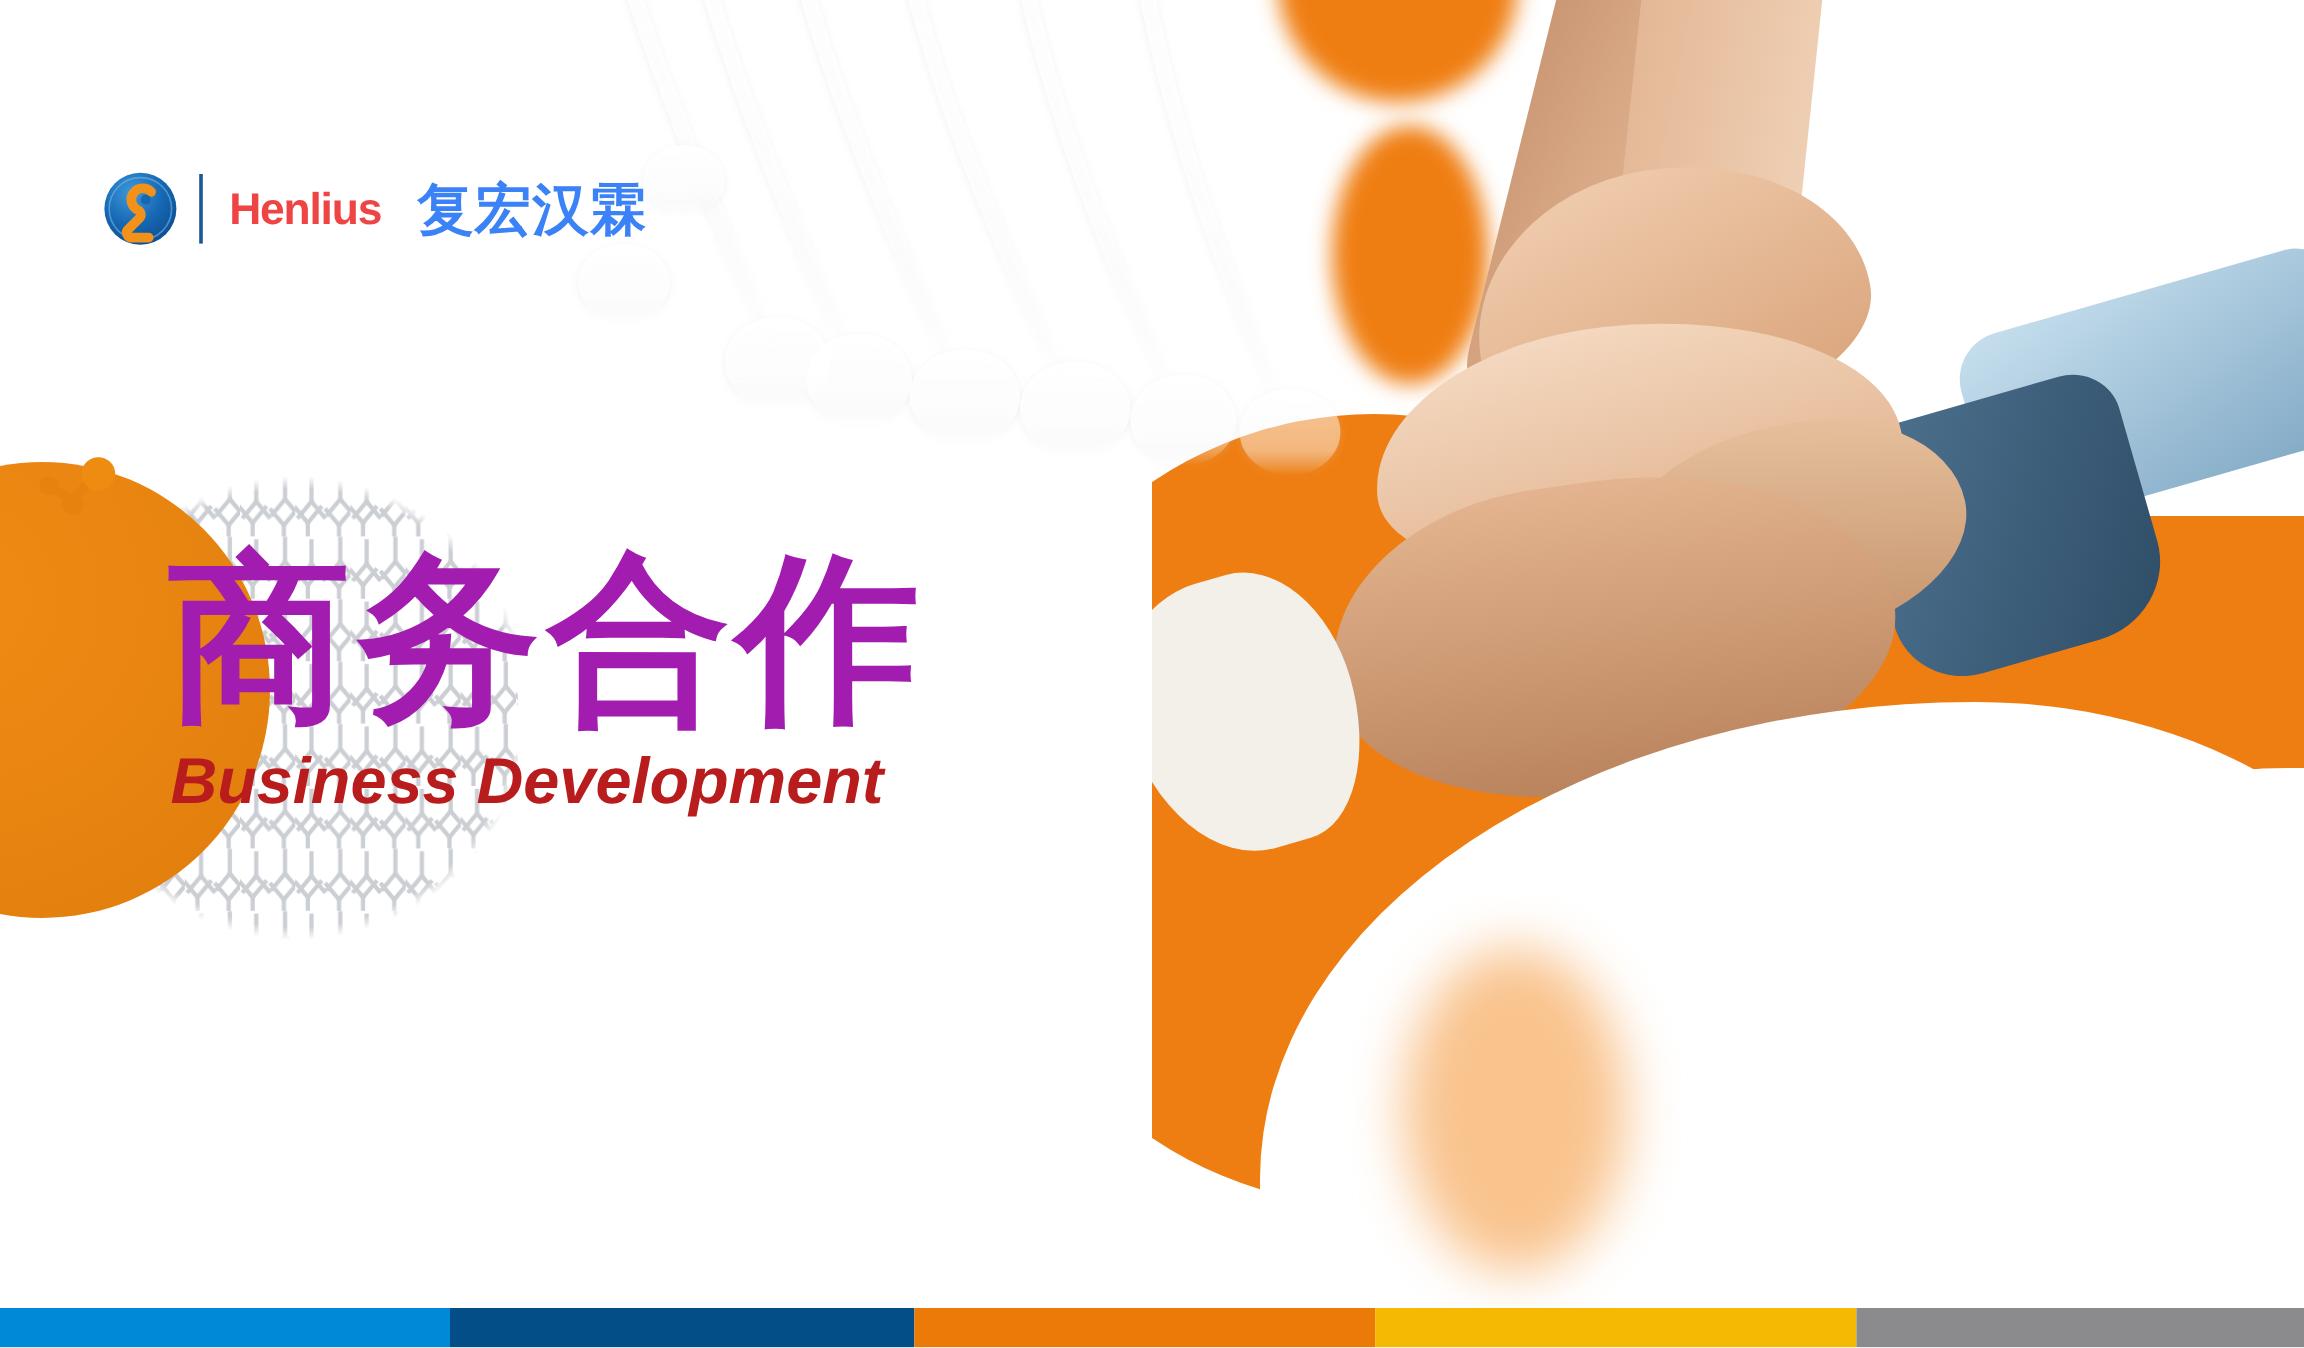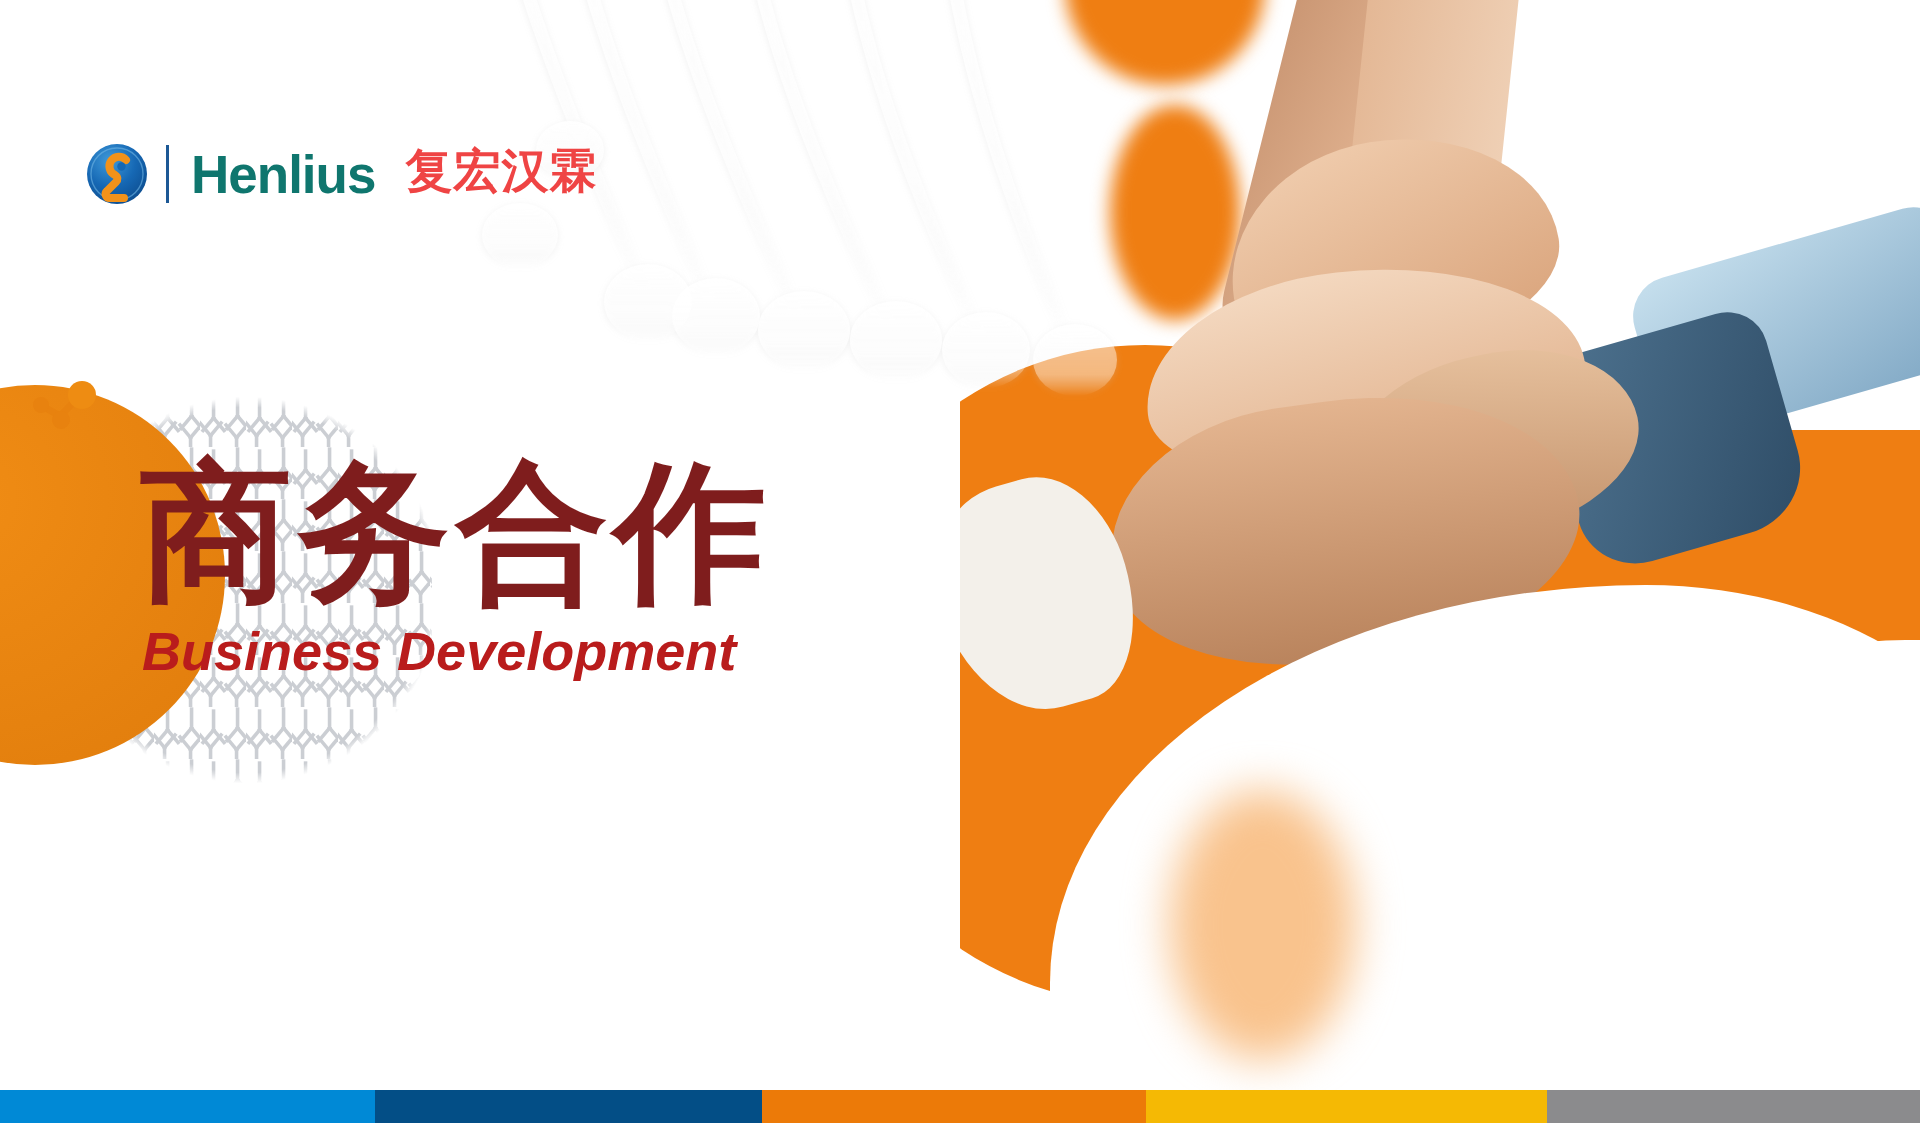--- a/index.html
+++ b/index.html
@@ -61,27 +61,27 @@
   #molecule{position:absolute;left:30px;top:380px;width:80px;height:62px;}
 
   #y-pattern{position:absolute;left:62px;top:395px;width:370px;height:390px;
     -webkit-mask-image:radial-gradient(circle at 50% 50%, #000 68%, transparent 72%);
     mask-image:radial-gradient(circle at 50% 50%, #000 68%, transparent 72%);opacity:.95;}
 
   
   #logo{position:absolute;left:86px;top:136px;display:flex;align-items:center;height:76px;}
   #logo-mark{width:62px;height:62px;flex:0 0 62px;}
   #logo-divider{width:3px;height:58px;background:#1c5895;margin:0 22px 0 18px;}
-  #logo-word{font-size:53px;font-weight:bold;color:#0f766e;letter-spacing:-1px;line-height:1;}
-  #logo-cn{font-size:47px;font-weight:bold;color:#ef4444;margin-left:30px;line-height:1;
-    font-family:Liberation Mono, monospace;letter-spacing:1px;}
+  #logo-word{font-size:37px;font-weight:bold;color:#ef4444;letter-spacing:-1px;line-height:1;}
+  #logo-cn{font-size:47px;font-weight:bold;color:#3b82f6;margin-left:30px;line-height:1;
+    font-family:Liberation Sans, sans-serif;letter-spacing:1px;}
 
   
   #title-block{position:absolute;left:140px;top:455px;}
-  #slide-title{font-size:152px;font-weight:bold;color:#7f1d1d;line-height:1.02;letter-spacing:6px;
+  #slide-title{font-size:152px;font-weight:bold;color:#a21caf;line-height:1.02;letter-spacing:6px;
     font-family:"DejaVu Sans","Liberation Sans",sans-serif;margin:0;}
   #slide-subtitle{font-size:54px;font-weight:bold;font-style:italic;color:#b91c1c;margin:14px 0 0 2px;
     letter-spacing:0px;line-height:1;}
 
   
   #bottom-bar{position:absolute;left:0;bottom:0;width:1920px;height:33px;display:flex;}
   .bar-seg{height:33px;}
 </style>
 </head>
 <body>

